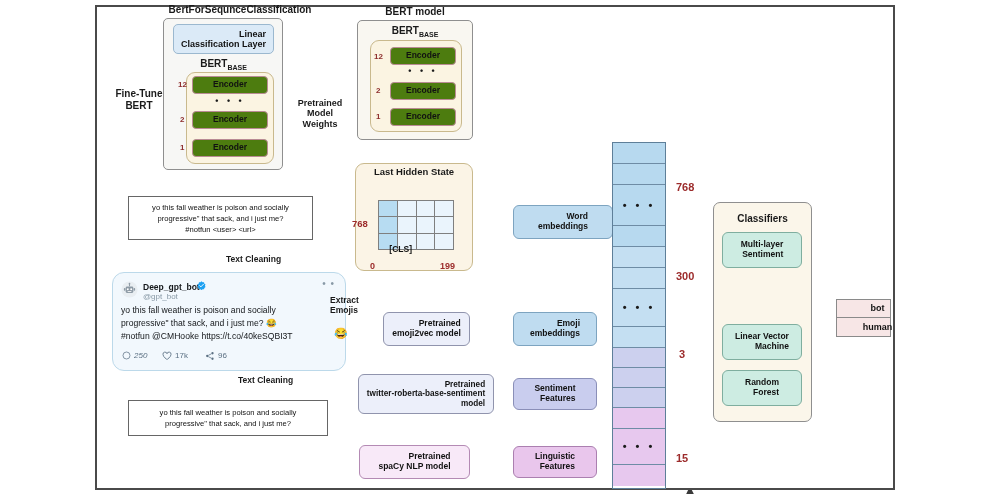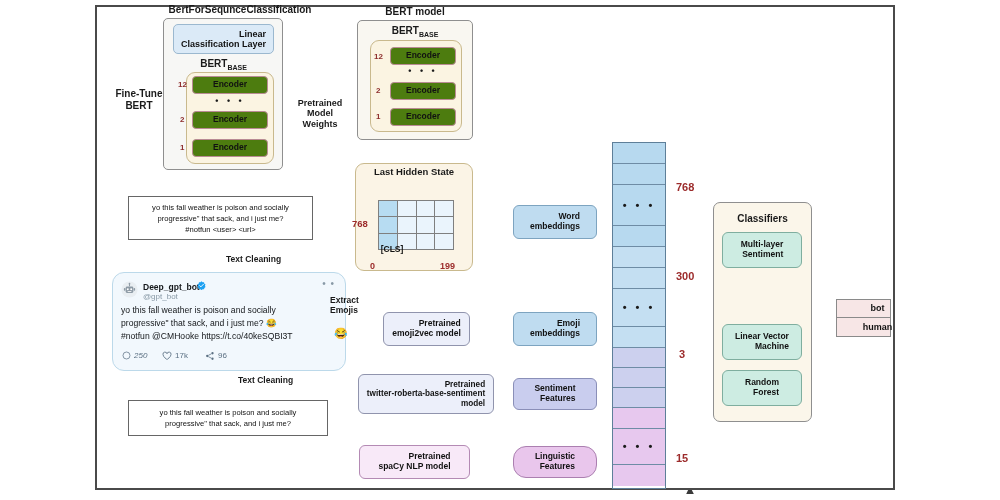--- a/index.html
+++ b/index.html
@@ -21,21 +21,21 @@
 
   .grpbox{background:#fbf6ea;border:1.2px solid #8f8f8f;border-radius:5px;}
   .innerbox{background:#fbf4e2;border:1.2px solid #c9b98d;border-radius:9px;}
   .encoder{background:#4d7c0f;border:1.2px solid #b98b94;border-radius:4px;}
   .linearbox{background:#dbeaf7;border:1.2px solid #9bb8cf;border-radius:5px;}
   .plainbox{background:#ffffff;border:1.2px solid #666;}
   .modelbox{background:#eceffa;border:1.2px solid #9094ad;border-radius:6px;}
   .spacybox{background:#f8e9f8;border:1.2px solid #b48ab4;border-radius:6px;}
   .featblue{background:#bfdcf0;border:1.2px solid #7da4c0;border-radius:6px;}
   .featperi{background:#c9cdee;border:1.2px solid #8a8fb8;border-radius:6px;}
-  .featpink{background:#e9c6ec;border:1.2px solid #ab7fb0;border-radius:13px;}
+  .featpink{background:#e9c6ec;border:1.2px solid #ab7fb0;border-radius:6px;}
   .clfbox{background:#fbf6ea;border:1.2px solid #8f8f8f;border-radius:7px;}
   .clfitem{background:#cdece2;border:1.2px solid #7fae9f;border-radius:6px;}
   .outbox{background:#f7e6e6;border:1.2px solid #8a8a8a;padding-left:28px;}
 
   
   .idx{position:absolute;color:#8d2c2c;font-weight:bold;}
 
   .dots{position:absolute;color:#1a1a1a;font-weight:bold;letter-spacing:3px;}
 
   
@@ -226,21 +226,21 @@
     <div class="lhs-cell"></div>
     <div class="lhs-cell"></div>
     <div class="lhs-cell"></div>
     <div class="lhs-cell cls"></div>
     <div class="lhs-cell"></div>
     <div class="lhs-cell"></div>
     <div class="lhs-cell"></div>
   </div>
 
   <div class="dimlbl" style="left:352px;top:218px;font-size:9.5px;">768</div>
-  <div class="lbl" style="left:372px;top:245px;width:40px;font-size:8.5px;text-align:center;color:#111;">[CLS]</div>
+  <div class="lbl" style="left:372px;top:245px;width:40px;font-size:8.5px;text-align:right;color:#111;">[CLS]</div>
   <div class="dimlbl" style="left:370px;top:261px;font-size:9px;">0</div>
   <div class="dimlbl" style="left:440px;top:261px;font-size:9px;">199</div>
 
   <div class="abs plainbox" style="left:128px;top:196px;width:185px;height:44px;display:flex;align-items:center;justify-content:center;">
     <div style="font-size:7.6px;line-height:1.45;text-align:center;color:#111;">
       <div>yo this fall weather is poison and socially</div>
       <div>progressive" that sack, and i just me?</div>
       <div>#notfun &lt;user&gt;  &lt;url&gt;</div>
     </div>
   </div>
@@ -345,21 +345,21 @@
       <div>spaCy NLP model</div>
     </div>
   </div>
   <div class="box featpink" style="left:513px;top:446px;width:84px;height:32px;font-size:8.5px;">
     <div>
       <div>Linguistic</div>
       <div>Features</div>
     </div>
   </div>
 
-  <div class="box featblue" style="left:513px;top:205px;width:84px;height:34px;font-size:8.5px;">
+  <div class="box featblue" style="left:513px;top:205px;width:100px;height:34px;font-size:8.5px;">
     <div>
       <div>Word</div>
       <div>embeddings</div>
     </div>
   </div>
 
   <div id="vec-col">
 
     <div class="vcell" style="top:0px;height:21px;background:#b7d9ef;"></div>
     <div class="vcell" style="top:21px;height:21px;background:#b7d9ef;"></div>

